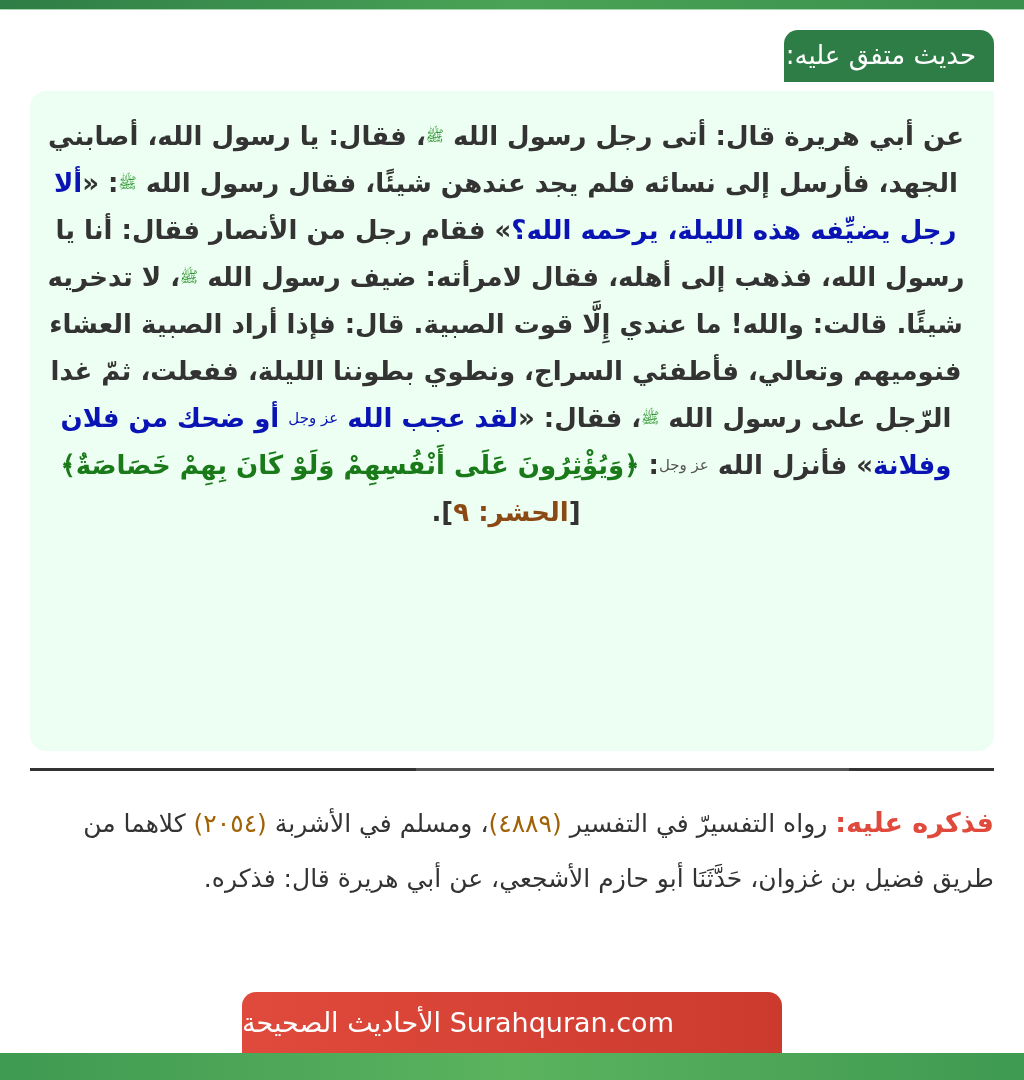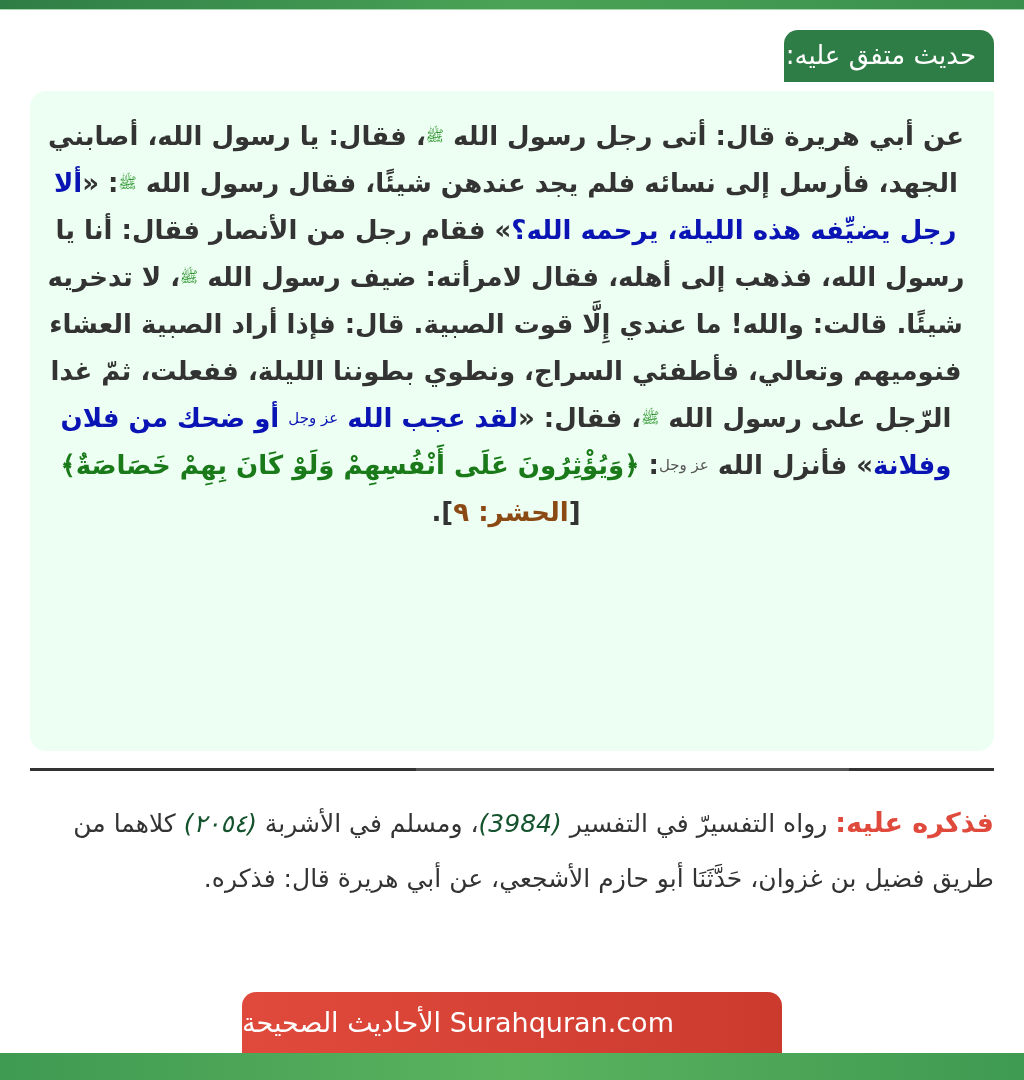--- a/index.html
+++ b/index.html
@@ -44,38 +44,38 @@
   .divider {
     position:absolute; left:30px; top:768px; width:964px; height:3px;
     background:linear-gradient(90deg,#333 0%,#333 40%,#555 40%,#555 85%,#333 85%);
   }
   .source-text {
     position:absolute; left:30px; top:795px; width:964px;
     direction:rtl; text-align:right;
     font-size:25px; line-height:55px; color:#333333;
   }
   .source-label { color:#e04a3c; font-weight:bold; font-size:27px; }
-  .source-ref { color:#14532d;font-style:italic; }
+  .source-ref { color:#a16207; }
   .footer-badge {
     position:absolute; left:242px; top:992px; width:540px; height:61px;
     background:linear-gradient(90deg,#e04a3c,#cc3a2e);
     border-radius:14px 14px 0 0;
     color:#ffffff; font-size:27px; line-height:61px; text-align:left;
   }
 </style>
 </head>
 <body>
 
 <div class="top-bar"></div>
 
 <div class="title-badge">حديث متفق عليه:</div>
 
 <div class="hadith-card">
   <div class="hadith-text"><span>عن أبي هريرة قال: أتى رجل رسول الله </span><span class="honorific">ﷺ</span><span>، فقال: يا رسول الله، أصابني</span><br><span>الجهد، فأرسل إلى نسائه فلم يجد عندهن شيئًا، فقال رسول الله </span><span class="honorific">ﷺ</span><span>: «</span><span class="blue">ألا رجل يضيِّفه هذه الليلة، يرحمه الله؟</span><span>» فقام رجل من الأنصار فقال: أنا يا رسول الله، فذهب إلى أهله، فقال لامرأته: ضيف رسول الله </span><span class="honorific">ﷺ</span><span>، لا تدخريه شيئًا. قالت: والله! ما عندي إِلَّا قوت الصبية. قال: فإذا أراد الصبية العشاء فنوميهم وتعالي، فأطفئي السراج، ونطوي بطوننا الليلة، ففعلت، ثمّ غدا الرّجل على رسول الله </span><span class="honorific">ﷺ</span><span>، فقال: «</span><span class="blue">لقد عجب الله </span><span class="honorific-blue">عز وجل</span><span class="blue"> أو ضحك من فلان وفلانة</span><span>» فأنزل الله </span><span class="honorific-grey">عز وجل</span><span>: </span><span class="green">﴿وَيُؤْثِرُونَ عَلَى أَنْفُسِهِمْ وَلَوْ كَانَ بِهِمْ خَصَاصَةٌ﴾</span><span> [</span><span class="brown">الحشر: ٩</span><span>].</span></div>
 </div>
 
 <div class="divider"></div>
 
-<div class="source-text"><span class="source-label">فذكره عليه:</span><span> رواه التفسيرّ في التفسير </span><span class="source-ref">(3984)</span><span>، ومسلم في الأشربة </span><span class="source-ref">(٢٠٥٤)</span><span> كلاهما من طريق فضيل بن غزوان، حَدَّثَنَا أبو حازم الأشجعي، عن أبي هريرة قال: فذكره.</span></div>
+<div class="source-text"><span class="source-label">فذكره عليه:</span><span> رواه التفسيرّ في التفسير </span><span class="source-ref">(٤٨٨٩)</span><span>، ومسلم في الأشربة </span><span class="source-ref">(٢٠٥٤)</span><span> كلاهما من طريق فضيل بن غزوان، حَدَّثَنَا أبو حازم الأشجعي، عن أبي هريرة قال: فذكره.</span></div>
 
 <div class="footer-badge">الأحاديث الصحيحة Surahquran.com</div>
 
 <div class="bottom-bar"></div>
 
 </body></html>

